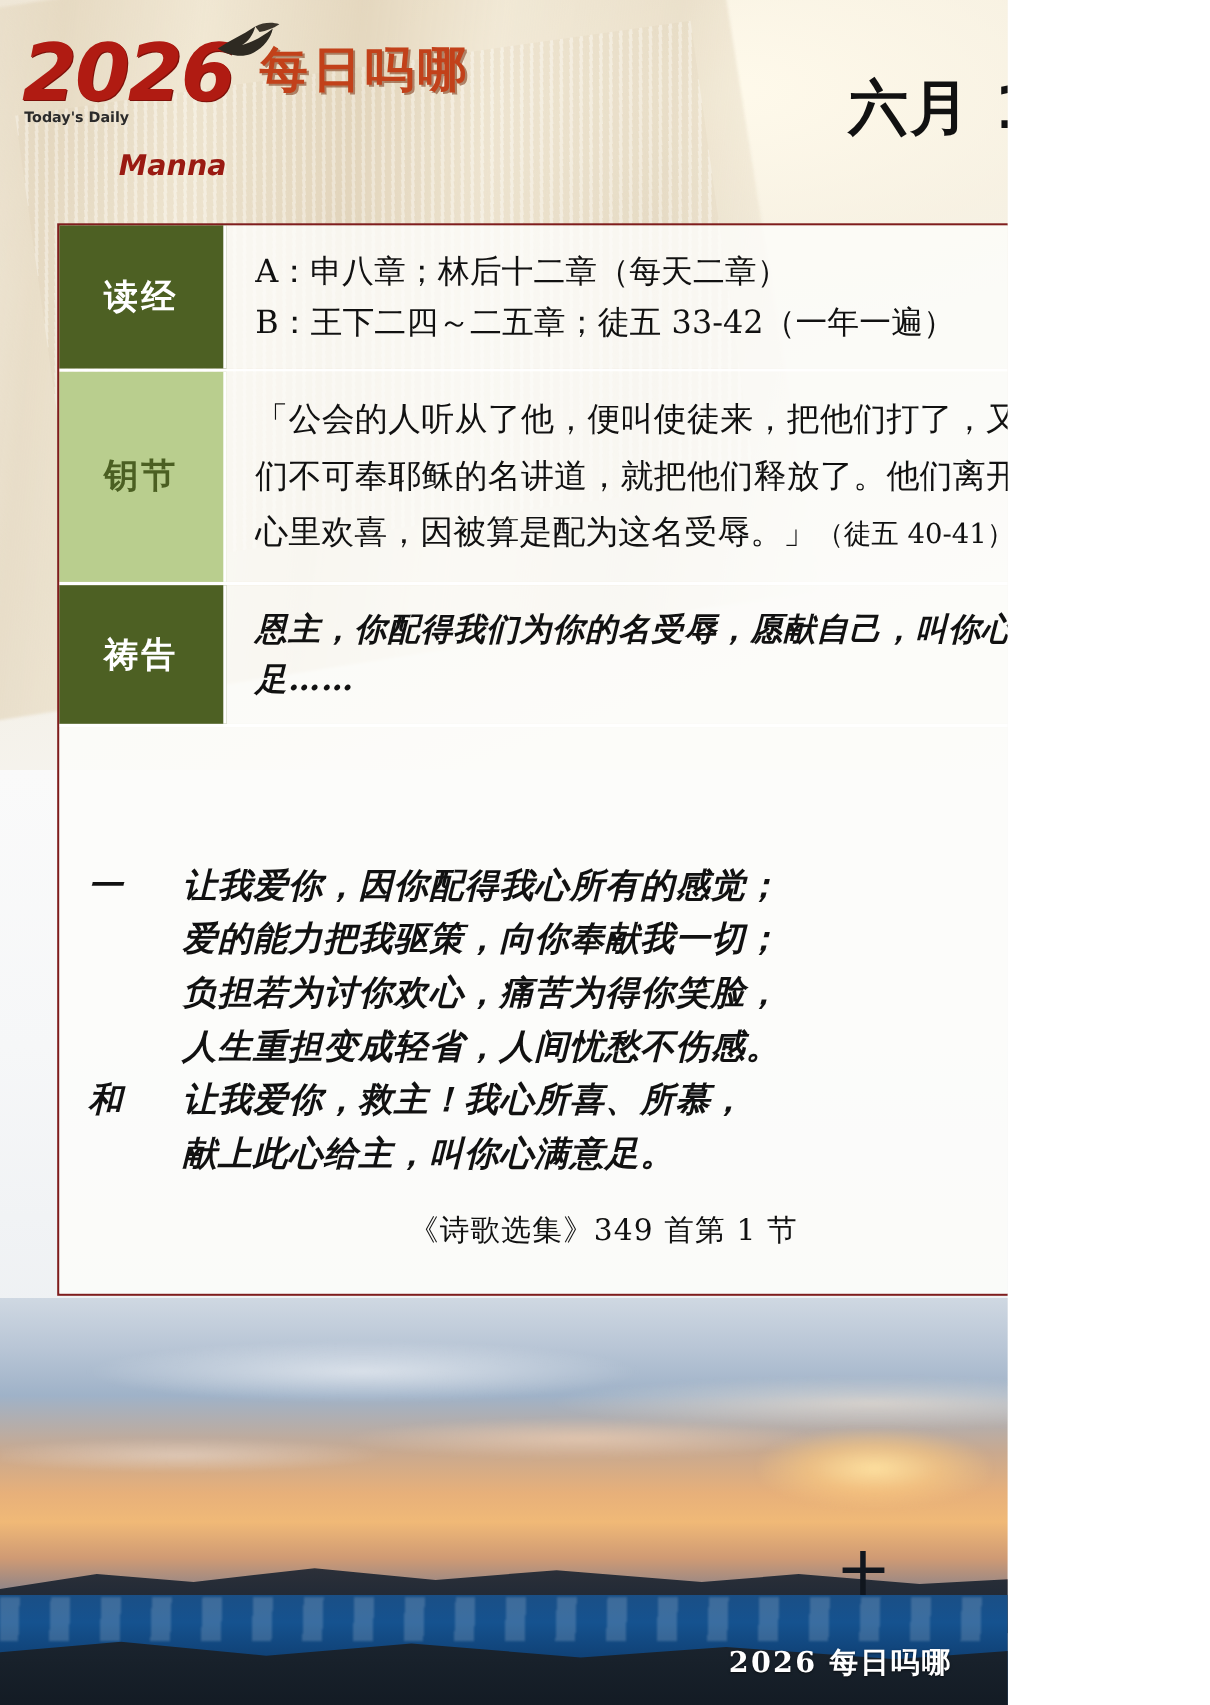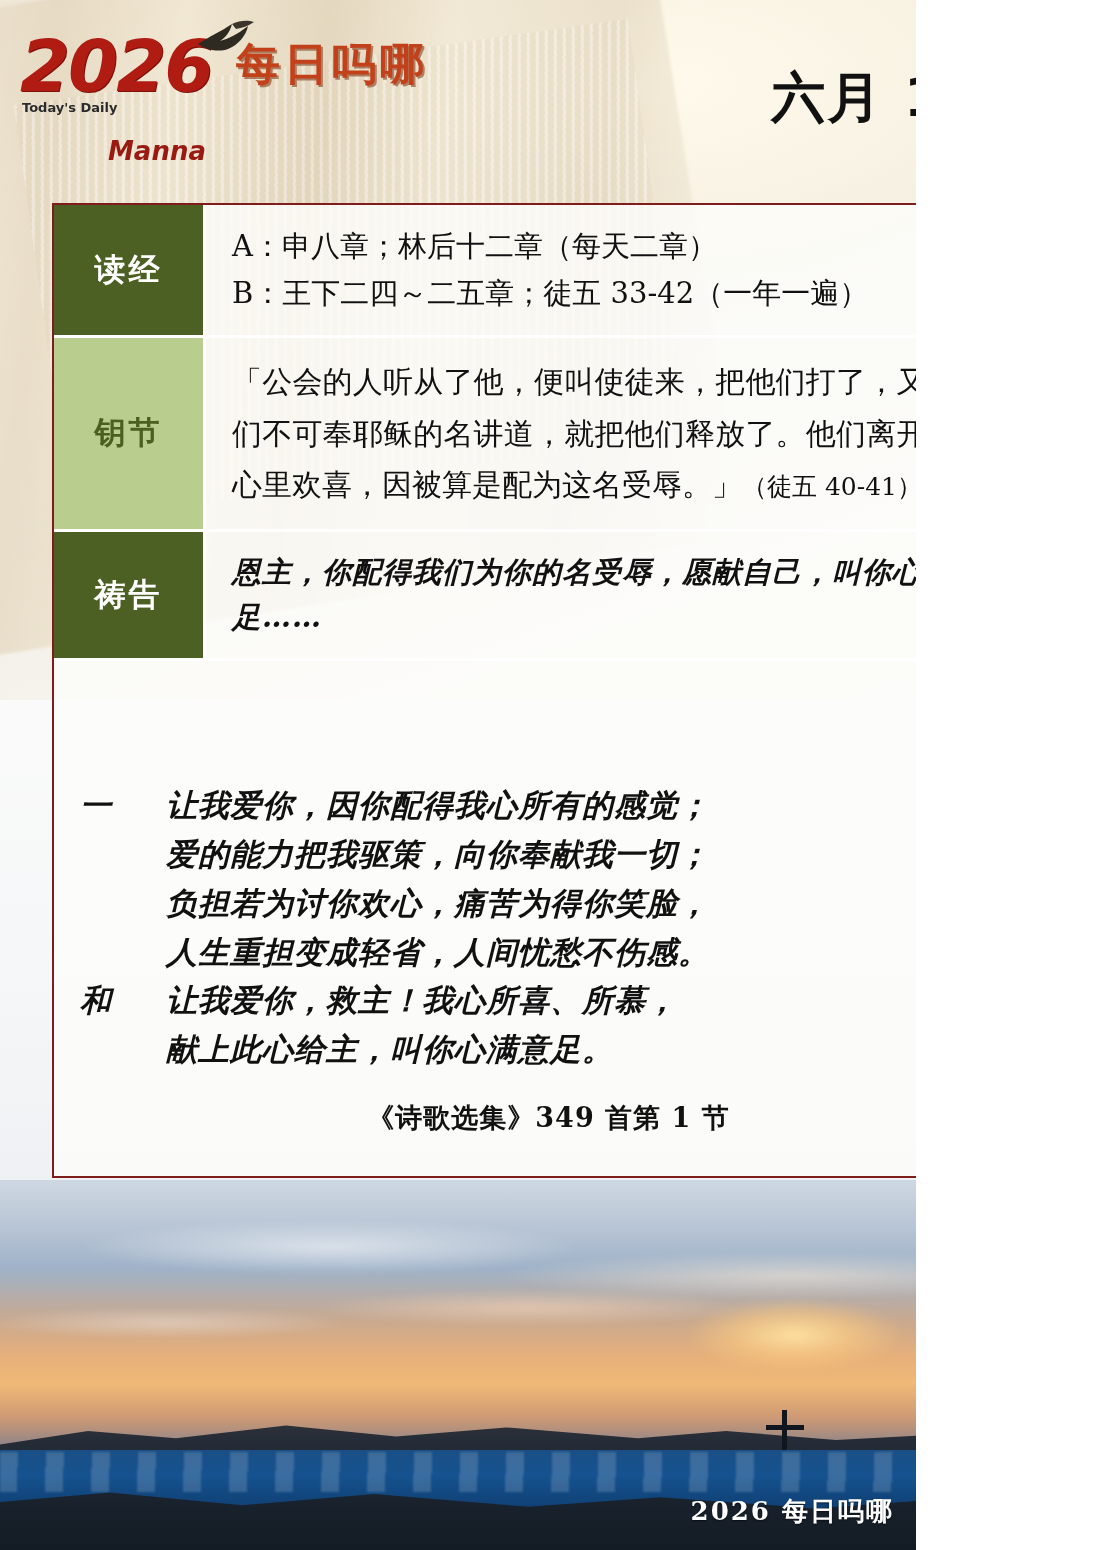--- a/index.html
+++ b/index.html
@@ -294,29 +294,29 @@
   }
   .hymn-marker {
     flex: 0 0 86px;
   }
   .hymn-words { flex: 1 1 auto; }
   .hymn-source {
     margin-top: 26px;
     text-align: center;
     font-family: "DejaVu Serif", serif;
     font-style: normal;
-    font-weight: bold;
+    font-weight: normal;
     font-size: 27px;
     color: #111;
     letter-spacing: 1px;
   }
 
   .footer {
     position: absolute;
-    right: 22px; top: 1494px;
+    right: 50px; top: 1494px;
     font-family: "DejaVu Serif", serif;
     font-weight: bold;
     font-size: 26px;
     color: #ffffff;
     letter-spacing: 2px;
     text-shadow: 0 1px 2px rgba(0,0,0,0.6);
   }
 </style>
 </head>
 <body>

